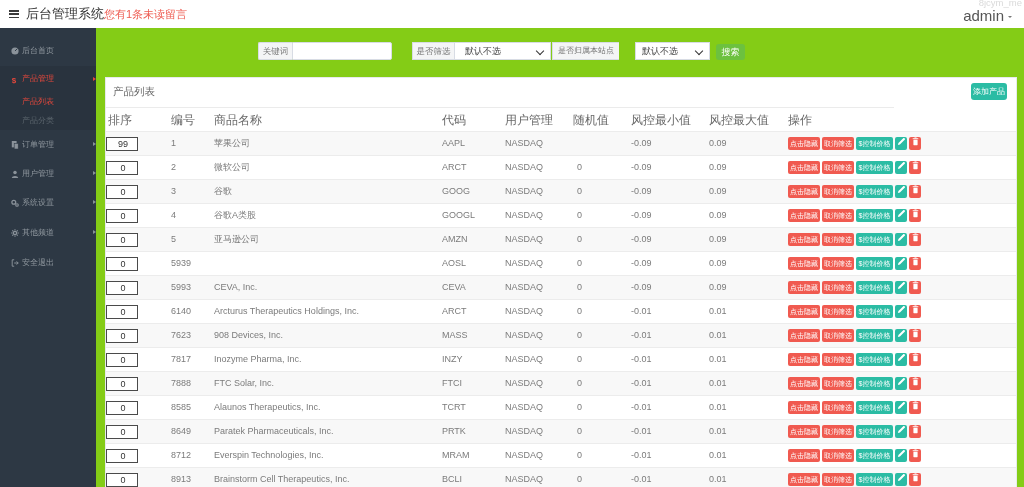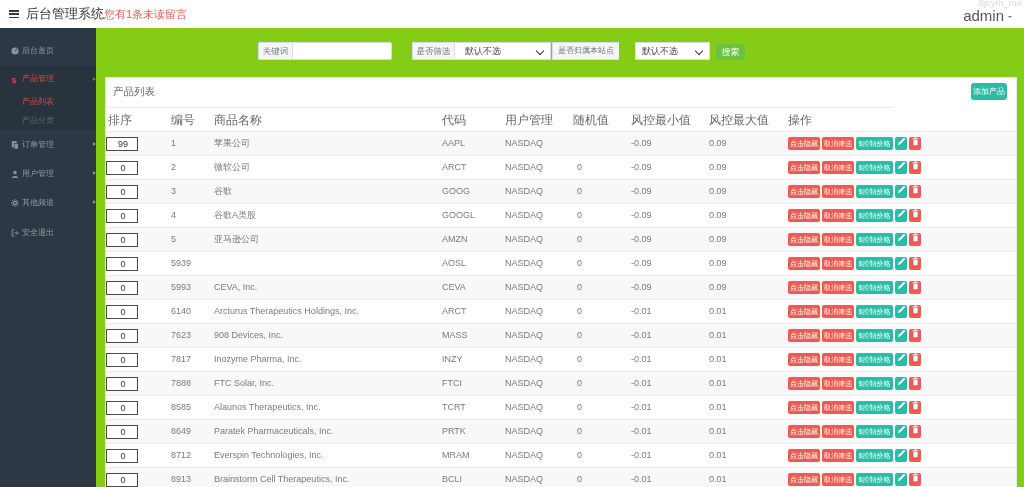--- a/index.html
+++ b/index.html
@@ -90,20 +90,24 @@
   </div>
   <div class="mitem"><svg width="8" height="8" viewBox="0 0 10 10">
         <rect x="1" y="0" width="6" height="8" fill="#8a929a"></rect>
         <rect x="4" y="3" width="5" height="7" fill="#8a929a" stroke="#2d3844" stroke-width="0.7"></rect>
       </svg>订单管理<div class="caret"></div></div>
   <div class="mitem"><svg width="8" height="8" viewBox="0 0 10 10">
         <circle cx="5" cy="3" r="2.2" fill="#8a929a"></circle>
         <path d="M1 10 C1 6.5 9 6.5 9 10 Z" fill="#8a929a"></path>
       </svg>用户管理<div class="caret"></div></div>
   <div class="mitem m30"><svg width="8" height="8" viewBox="0 0 10 10">
+        <circle cx="3.5" cy="4" r="2.4" fill="none" stroke="#8a929a" stroke-width="1.6"></circle>
+        <circle cx="7.5" cy="7.5" r="1.6" fill="none" stroke="#8a929a" stroke-width="1.4"></circle>
+      </svg>系统设置<div class="caret"></div></div>
+  <div class="mitem m30"><svg width="8" height="8" viewBox="0 0 10 10">
         <circle cx="5" cy="5" r="2" fill="none" stroke="#8a929a" stroke-width="1.6"></circle>
         <g stroke="#8a929a" stroke-width="1.4">
           <path d="M5 0.2V2M5 8V9.8M0.2 5H2M8 5H9.8M1.6 1.6L2.9 2.9M7.1 7.1L8.4 8.4M8.4 1.6L7.1 2.9M2.9 7.1L1.6 8.4"></path>
         </g>
       </svg>其他频道<div class="caret"></div></div>
   <div class="mitem m30"><svg width="8" height="8" viewBox="0 0 10 10">
         <path d="M4 1 H1.5 V9 H4" fill="none" stroke="#8a929a" stroke-width="1.2"></path>
         <path d="M4 5 H9 M7 3 L9 5 L7 7" fill="none" stroke="#8a929a" stroke-width="1.2"></path>
       </svg>安全退出</div>
 </div>

